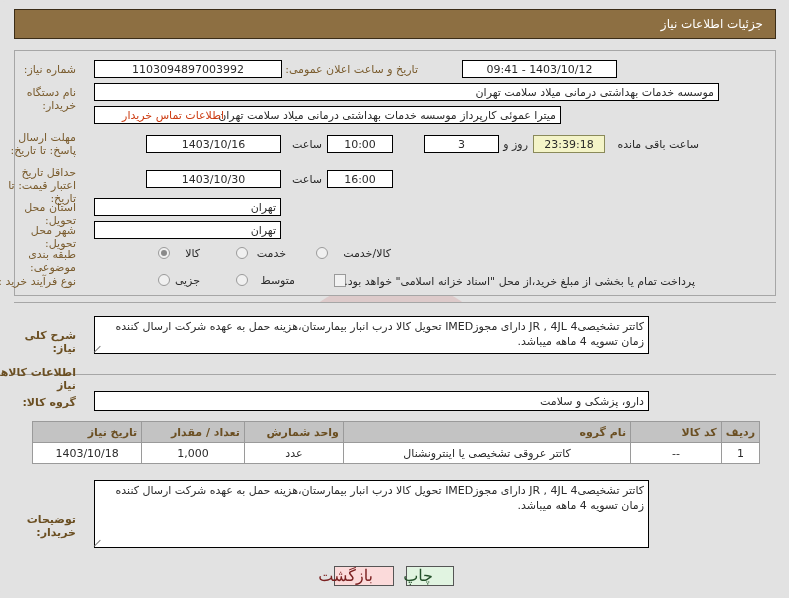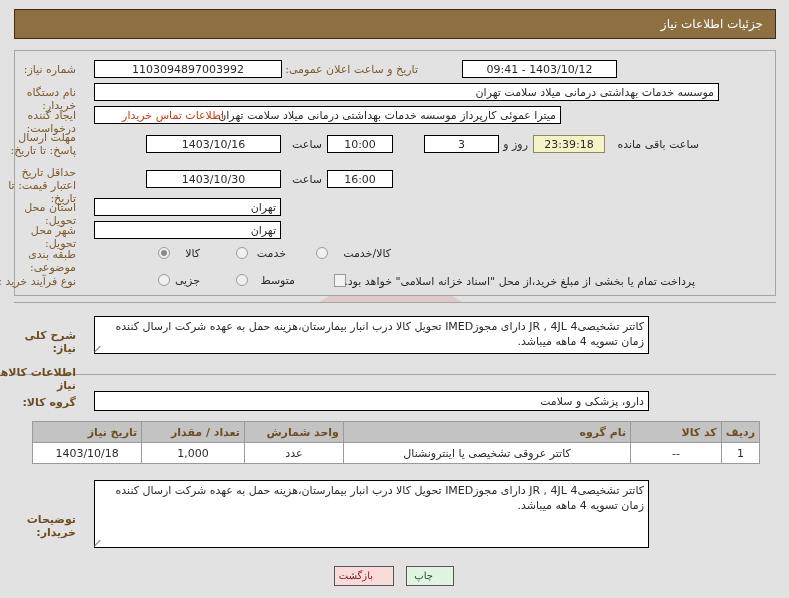--- a/index.html
+++ b/index.html
@@ -236,21 +236,21 @@
     padding: 1px 4px;
     text-align: center;
   }
 
   
   .btn {
     position: absolute;
     height: 20px;
     border: 1px solid #555;
     font-family: Liberation Serif, serif;
-    font-size: 10px;
+    font-size: 16px;
     line-height: 17px;
     text-align: center;
     cursor: pointer;
     z-index: 14;
     padding: 0 20px;
   }
   .btn-print  { background: #e1f4e1; color: #24502a; left: 406px; top: 566px; width: 48px; }
   .btn-back   { background: #fbdada; color: #7a2020; left: 334px; top: 566px; width: 60px; }
 </style>
 </head>
@@ -271,21 +271,20 @@
 
   <div class="lbl" style="right:713px; top:63px; width:70px;">شماره نیاز:</div>
   <input class="fld ctr" style="right: 507px; top: 60px; width: 188px;" readonly="" value="1103094897003992">
 
   <div class="lbl" style="right:371px; top:63px; width:133px;margin-left:33px;">تاریخ و ساعت اعلان عمومی:</div>
   <input class="fld ctr" style="right: 172px; top: 60px; width: 155px;" readonly="" value="1403/10/12 - 09:41">
 
   <div class="lbl" style="right:713px; top:86px; width:72px;">نام دستگاه خریدار:</div>
   <input class="fld" style="right: 70px; top: 83px; width: 625px;" readonly="" value="موسسه خدمات بهداشتی درمانی میلاد سلامت تهران">
 
-  <div class="lbl" style="right:713px; top:109px; width:74px;">ایجاد کننده درخواست:</div>
   <input class="fld" style="right: 228px; top: 106px; width: 467px;" readonly="" value="میترا عموئی کارپرداز موسسه خدمات بهداشتی درمانی میلاد سلامت تهران">
   <a class="link" style="right:565px; top:109px;" href="#">اطلاعات تماس خریدار</a>
 
   <div class="lbl" style="right:713px; top:131px; width:75px;">مهلت ارسال پاسخ: تا تاریخ:</div>
   <input class="fld ctr" style="right: 508px; top: 135px; width: 135px;" readonly="" value="1403/10/16">
   <div class="plain" style="right:467px; top:138px;">ساعت</div>
   <input class="fld ctr" style="right: 396px; top: 135px; width: 66px;" readonly="" value="10:00">
   <input class="fld ctr" style="right: 290px; top: 135px; width: 75px;" readonly="" value="3">
   <div class="plain" style="right:261px; top:138px;">روز و</div>
   <input class="fld yel ctr" style="right: 184px; top: 135px; width: 72px;" readonly="" value="23:39:18">

